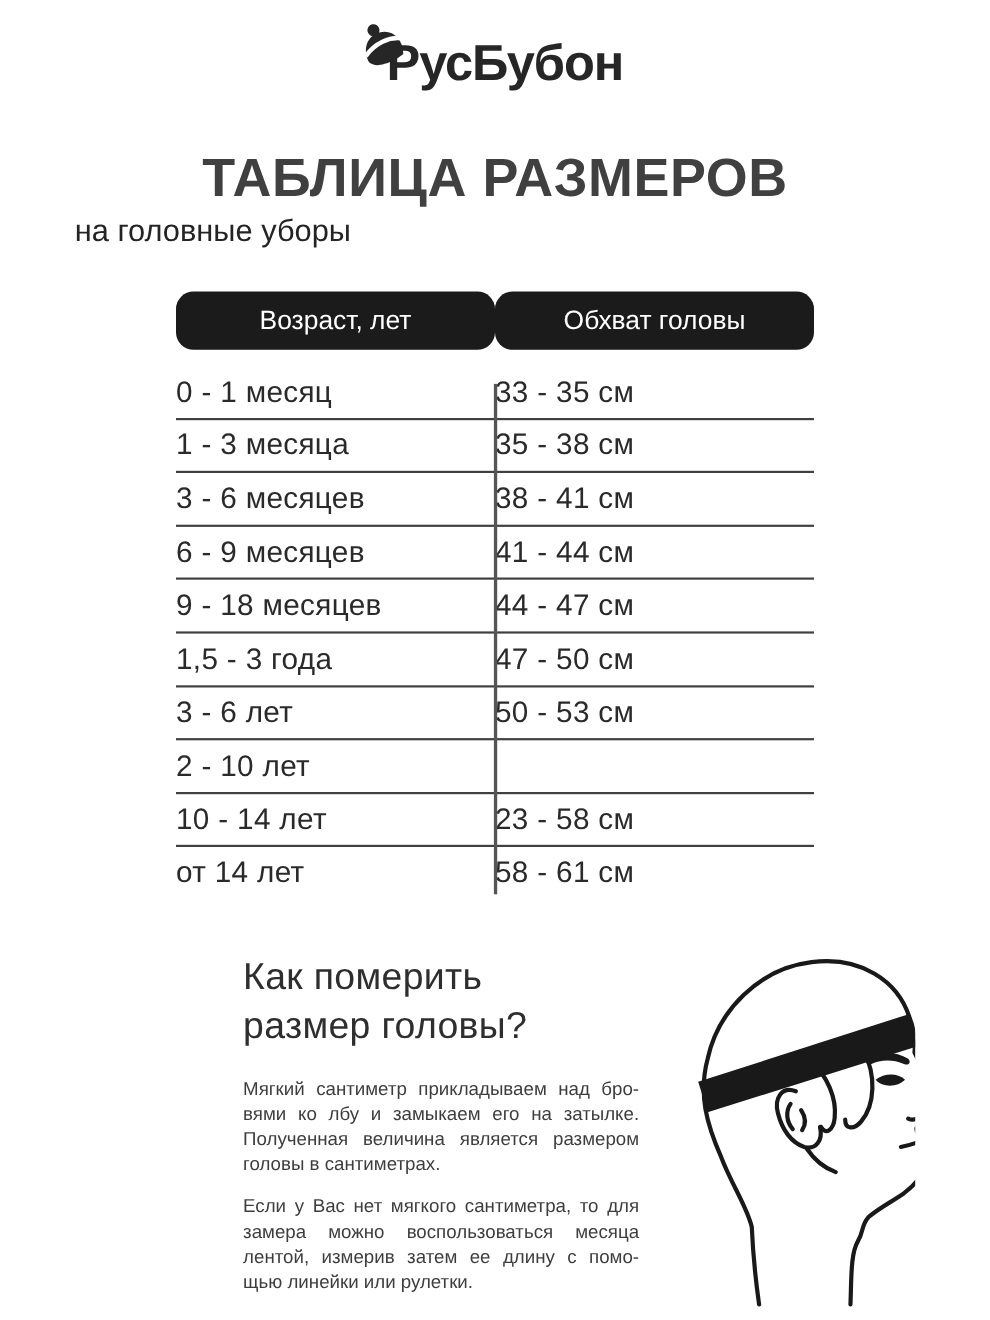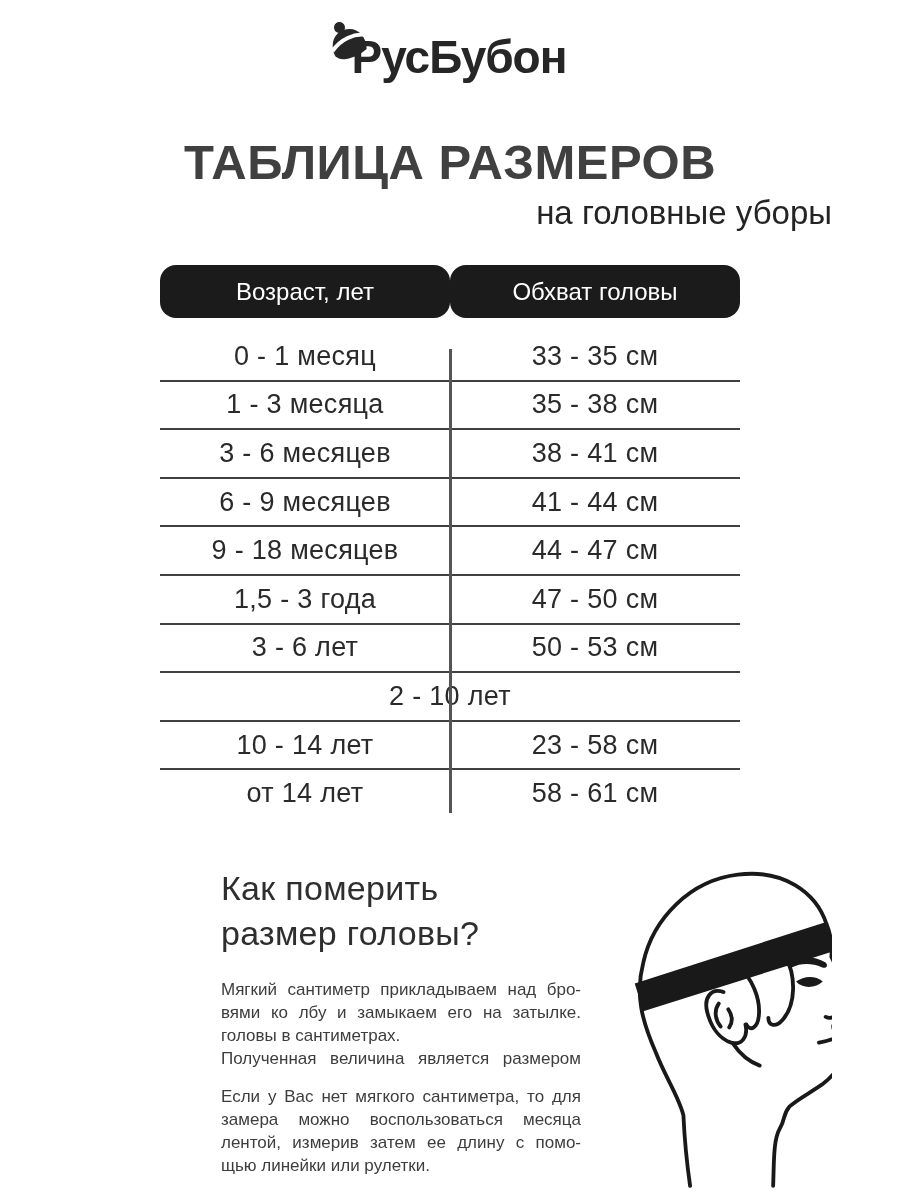--- a/index.html
+++ b/index.html
@@ -30,22 +30,22 @@
   }
   
   .main-title{
     position:absolute;top:134px;left:0;right:0;
     text-align:center;
     font-size:49px;font-weight:800;letter-spacing:.5px;
     color:#404040;margin:0;
   }
   .sub-title{
     position:absolute;top:194px;left:0;right:0;
-    text-align:right;
-    font-size:33px;font-weight:400;color:#242424;
+    text-align:left;
+    font-size:28px;font-weight:400;color:#242424;
   }
   
   .pills{
     position:absolute;top:265px;left:92px;right:92px;
     display:flex;height:53px;
   }
   .pill{
     flex:1;background:#1b1b1b;border-radius:16px;
     color:#fff;font-size:24px;
     display:flex;align-items:center;justify-content:center;
@@ -58,21 +58,21 @@
     left:calc(50% - 1px);width:3px;
     top:16px;bottom:4px;
     background:#555;
   }
   .row{
     display:flex;height:46.6px;align-items:center;
     border-bottom:2px solid #404040;
   }
   .row:last-child{border-bottom:none;}
   .cell{
-    flex:1;text-align:center;
+    flex:1;
     font-size:27px;font-weight:400;color:#2a2a2a;
     letter-spacing:.3px;
   }
   
   .howto{
     position:absolute;top:866px;left:105px;width:360px;margin-left:48px;
   }
   .howto-heading{
     font-size:34px;line-height:45px;color:#2e2e2e;
     font-weight:400;letter-spacing:.3px;margin:0 0 22px 0;
@@ -155,22 +155,22 @@
       <div class="cell">от 14 лет</div>
       <div class="cell">58 - 61 см</div>
     </div>
   </div>
 
   <div class="howto">
     <h2 class="howto-heading"><span>Как померить</span><br><span>размер головы?</span></h2>
     <div class="howto-para">
       <div class="howto-line">Мягкий сантиметр прикладываем над бро-</div>
       <div class="howto-line">вями ко лбу и замыкаем его на затылке.</div>
+      <div class="howto-line">Полученная величина является размером</div>
       <div class="howto-line last">головы в сантиметрах.</div>
-      <div class="howto-line">Полученная величина является размером</div>
     </div>
     <div class="howto-para">
       <div class="howto-line">Если у Вас нет мягкого сантиметра, то для</div>
       <div class="howto-line">замера можно воспользоваться месяца</div>
       <div class="howto-line">лентой, измерив затем ее длину с помо-</div>
       <div class="howto-line last">щью линейки или рулетки.</div>
     </div>
   </div>
 
   <svg class="illustration" viewBox="0 0 330 340" aria-hidden="true">

